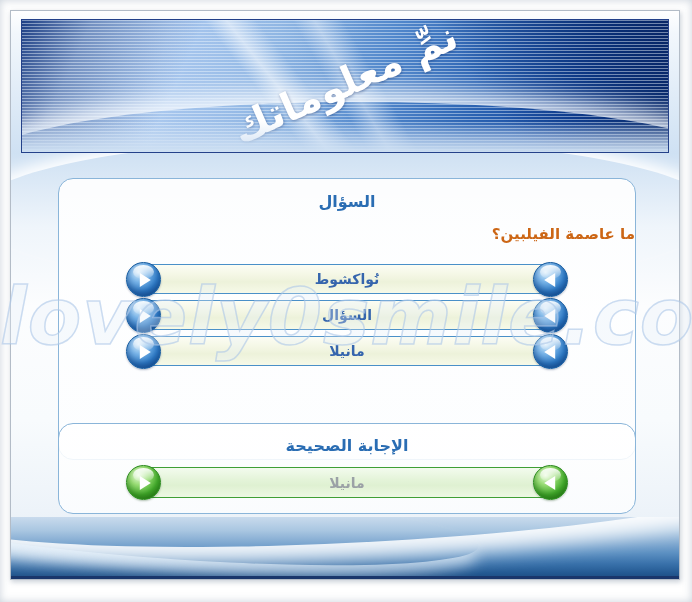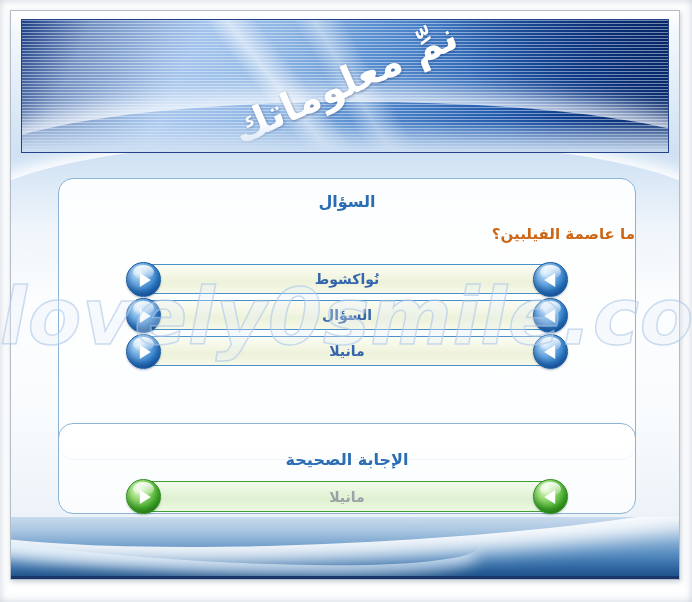--- a/index.html
+++ b/index.html
@@ -53,21 +53,21 @@
 
   
   .card {
     position:absolute; left:47px; width:578px; z-index:3;
     border:1px solid #8ab5d9; border-radius:15px;
     background:linear-gradient(180deg, rgba(255,255,255,0.92) 0%, rgba(253,254,255,0.8) 100%);
   }
   .card-q { top:167px; height:282px; }
   .card-a { top:412px; height:91px; }
   .card h2 { margin-top:13px; text-align:center; font-size:16px; font-weight:bold; color:#2a6db3; }
-  .card-a h2 { margin-top:26px; }
+  .card-a h2 { margin-top:12px; }
   .q-text { margin-top:14px; font-size:15px; font-weight:bold; color:#cc6615; }
   .options { margin-top:21px; }
   .answer-wrap { margin-top:12px; }
 
   
   .pill {
     position:relative; width:438px; height:30px; margin:0 auto 6px;
     border:1px solid #4a90c8; border-radius:16px;
     background:linear-gradient(180deg,#fcfdf4 0%,#f3f6e3 40%,#edf2da 60%,#f6f9e8 100%);
   }

